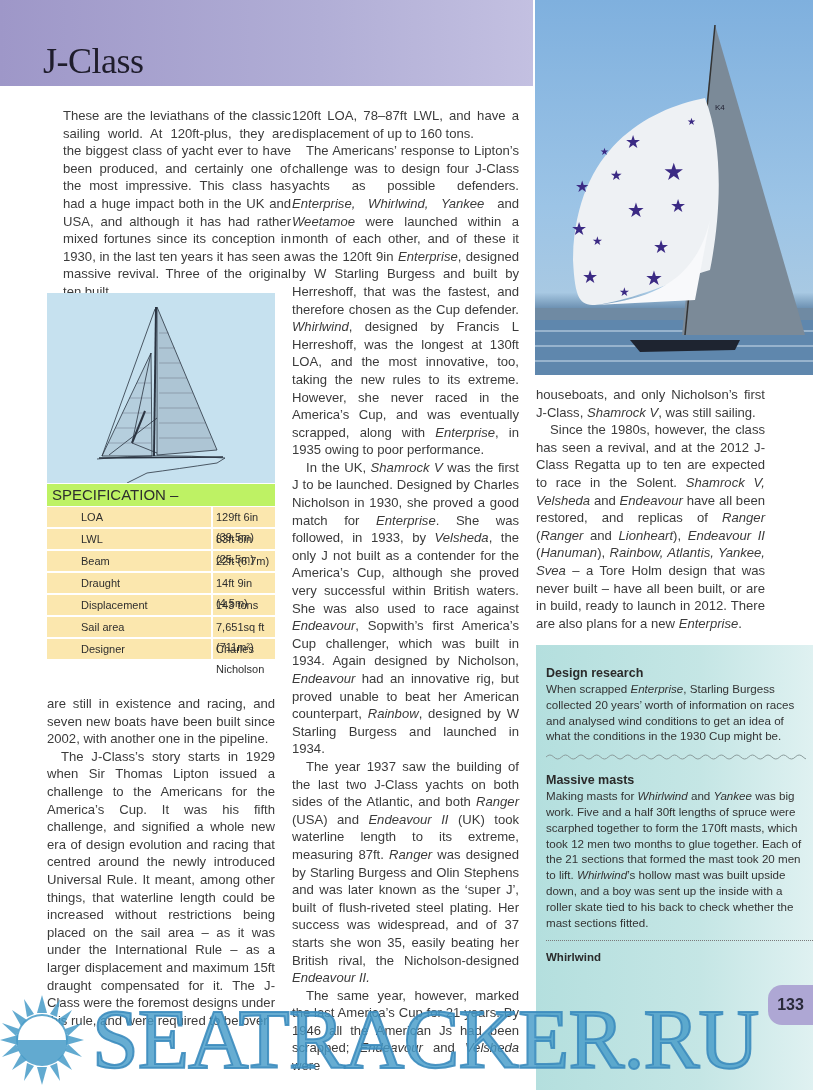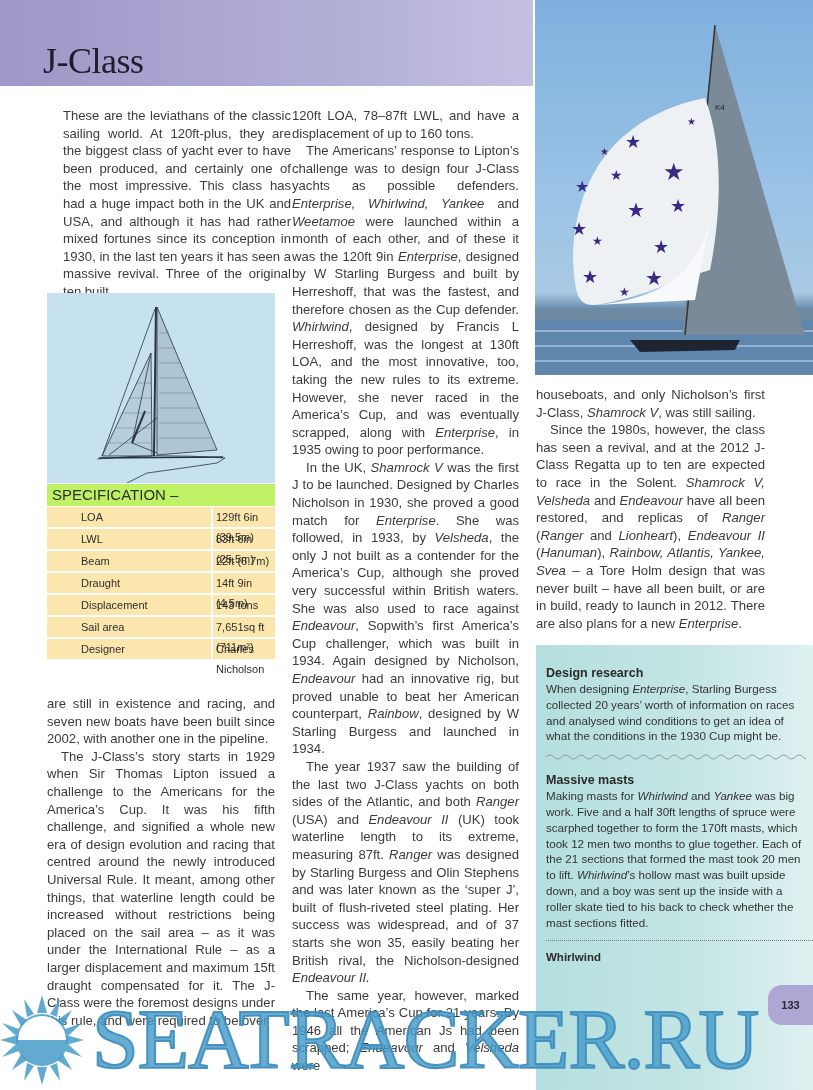--- a/index.html
+++ b/index.html
@@ -30,21 +30,21 @@
            background:linear-gradient(180deg,#7fb0de 0%,#9cc4e6 55%,#a8c9e3 78%,#6f93b4 82%,#6d8fae 100%); }
 
   .sidebar { position:absolute; left:536px; top:645px; width:277px; height:445px;
            background:linear-gradient(90deg,#b4dfde 0%,#c5e6e5 60%,#dff1f1 100%); }
   .sb-inner { position:absolute; left:10px; top:12px; width:260px; font-family:"Liberation Sans", sans-serif;margin-top:8px; }
   .sb-title { font-weight:bold; font-size:12.5px; color:#2a2a2a; margin:0; line-height:16px; }
   .sb-text { font-size:11.6px; line-height:15.8px; color:#333; margin:0; }
   .wavy { width:100%; height:10px; margin:8px 0 6px 0; }
   .dotted { border-top:1px dotted #7a7a7a; margin:10px 0 8px 0; width:267px; }
   .page-num { position:absolute; left:768px; top:985px; width:45px; height:40px; background:#aea7d4;
-           border-radius:14px 0 0 14px; font-size:11px; font-weight:bold; color:#2a2a3a; text-align:center; line-height:40px; }
+           border-radius:14px 0 0 14px; font-size:16px; font-weight:bold; color:#2a2a3a; text-align:center; line-height:40px; }
 
   .watermark { position:absolute; left:0; top:995px; width:813px; height:95px; pointer-events:none; }
   .wm-text { position:absolute; left:92px; top:0; font-family:"Liberation Serif", serif; font-weight:normal;
            font-size:84px; letter-spacing:-1px; color:rgba(70,155,200,0.82); line-height:90px;
            -webkit-text-stroke:2px rgba(60,140,190,0.9); }
 </style>
 </head>
 <body>
 
 <div class="header-band"></div>
@@ -166,21 +166,21 @@
 </div>
 
 <div class="col" id="col3">
   <p><span>houseboats, and only Nicholson’s first J-Class, </span><i>Shamrock V</i><span>, was still sailing.</span></p>
   <p class="indent"><span>Since the 1980s, however, the class has seen a revival, and at the 2012 J-Class Regatta up to ten are expected to race in the Solent. </span><i>Shamrock V, Velsheda</i><span> and </span><i>Endeavour</i><span> have all been restored, and replicas of </span><i>Ranger</i><span> (</span><i>Ranger</i><span> and </span><i>Lionheart</i><span>), </span><i>Endeavour II</i><span> (</span><i>Hanuman</i><span>), </span><i>Rainbow, Atlantis, Yankee, Svea</i><span> – a Tore Holm design that was never built – have all been built, or are in build, ready to launch in 2012. There are also plans for a new </span><i>Enterprise</i><span>.</span></p>
 </div>
 
 <div class="sidebar">
   <div class="sb-inner">
     <p class="sb-title">Design research</p>
-    <p class="sb-text"><span>When designing </span><i>Enterprise</i><span>, Starling Burgess collected 20 years’ worth of information on races and analysed wind conditions to get an idea of what the conditions in the 1930 Cup might be.</span></p>
+    <p class="sb-text"><span>When scrapped </span><i>Enterprise</i><span>, Starling Burgess collected 20 years’ worth of information on races and analysed wind conditions to get an idea of what the conditions in the 1930 Cup might be.</span></p>
     <svg class="wavy" viewBox="0 0 267 10" preserveAspectRatio="none">
       <path d="M0 5 q4 -4 8 0 t8 0 t8 0 t8 0 t8 0 t8 0 t8 0 t8 0 t8 0 t8 0 t8 0 t8 0 t8 0 t8 0 t8 0 t8 0 t8 0 t8 0 t8 0 t8 0 t8 0 t8 0 t8 0 t8 0 t8 0 t8 0 t8 0 t8 0 t8 0 t8 0 t8 0 t8 0 t8 0 t8 0" stroke="#8a9a9a" fill="none" stroke-width="1"></path>
     </svg>
     <p class="sb-title">Massive masts</p>
     <p class="sb-text"><span>Making masts for </span><i>Whirlwind</i><span> and </span><i>Yankee</i><span> was big work. Five and a half 30ft lengths of spruce were scarphed together to form the 170ft masts, which took 12 men two months to glue together. Each of the 21 sections that formed the mast took 20 men to lift. </span><i>Whirlwind</i><span>’s hollow mast was built upside down, and a boy was sent up the inside with a roller skate tied to his back to check whether the mast sections fitted.</span></p>
     <div class="dotted"></div>
     <p class="sb-title" style="font-size:11.5px">Whirlwind</p>
   </div>
 </div>
 

